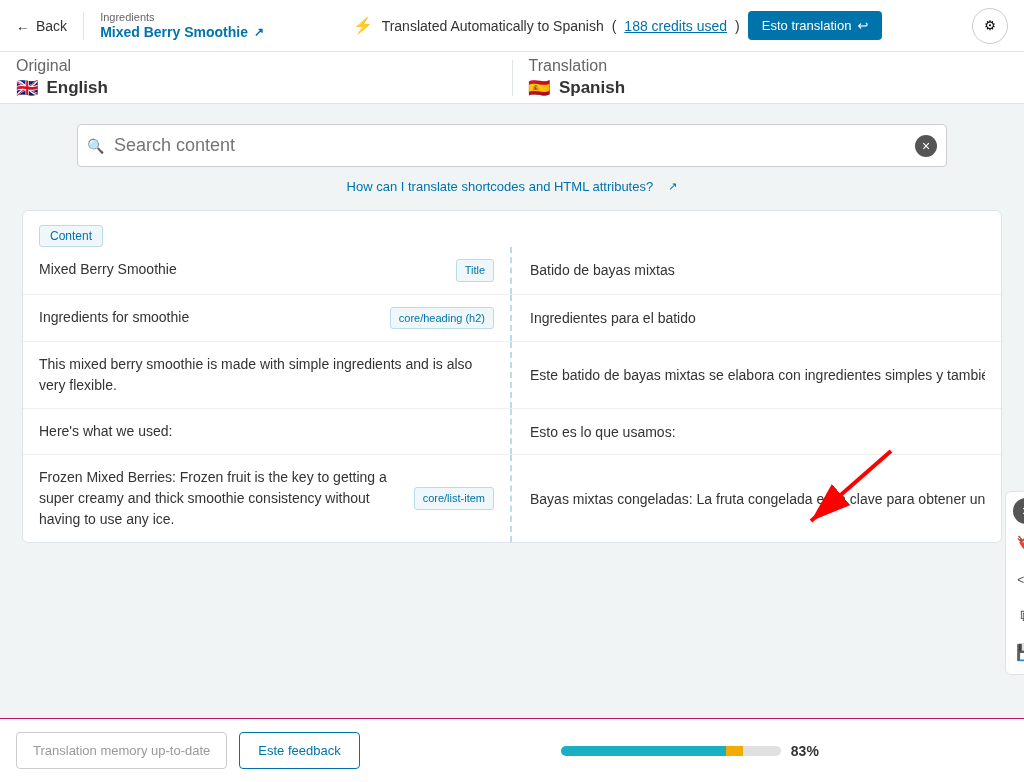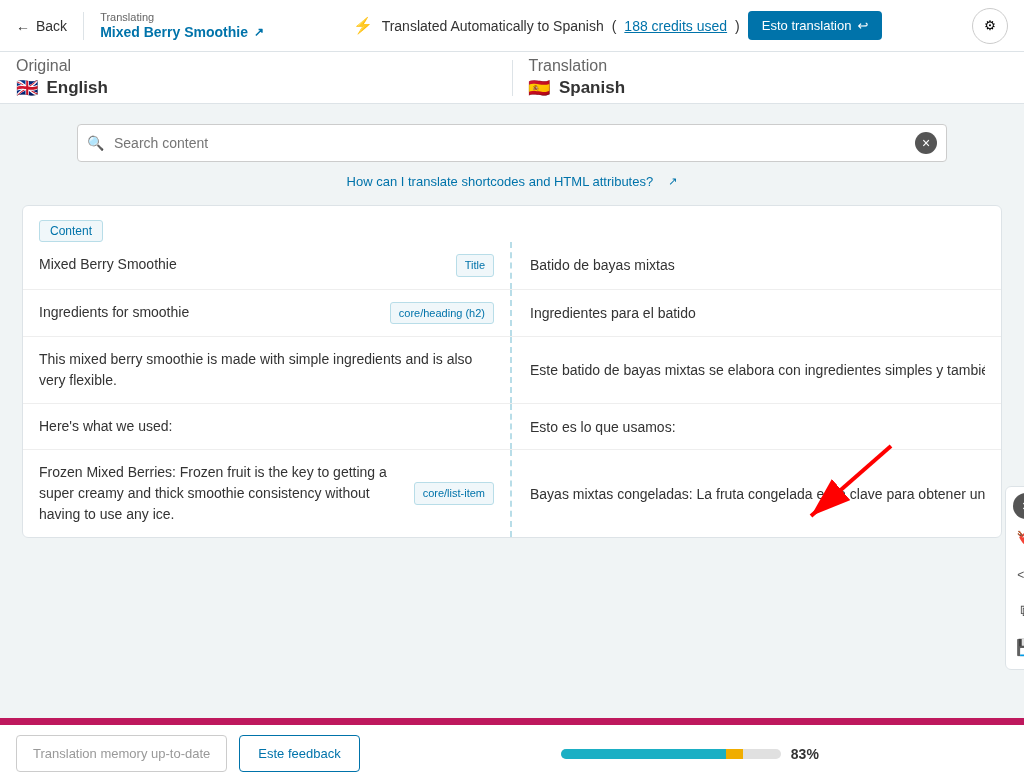--- a/index.html
+++ b/index.html
@@ -25,21 +25,21 @@
     .lang-label { font-size: 16px; color: #666; }
     .lang-name { display: flex; align-items: center; gap: 8px; font-size: 17px; font-weight: 600; }
     .lang-separator { width: 1px; height: 36px; background: #dde3e7; margin: 0 16px; }
     .flag { font-size: 18px; }
 
     
     .main { padding: 20px 16px; height: calc(782px - 52px - 52px - 64px); overflow-y: auto; position: relative; }
 
     
     .search-bar { position: relative; max-width: 870px; margin: 0 auto 12px; }
-    .search-input { width: 100%; padding: 10px 40px 10px 36px; border: 1px solid #ccc; border-radius: 4px; font-size: 14px; color: #888; background: #fff; }
+    .search-input { width: 100%; padding: 10px 40px 10px 36px; border: 1px solid #ccc; border-radius: 4px; font-size: 18px; color: #888; background: #fff; }
     .search-icon-wrap { position: absolute; left: 10px; top: 50%; transform: translateY(-50%); color: #888; }
     .search-clear { position: absolute; right: 10px; top: 50%; transform: translateY(-50%); background: #555; color: #fff; border: none; border-radius: 50%; width: 22px; height: 22px; cursor: pointer; display: flex; align-items: center; justify-content: center; font-size: 14px; }
 
     .help-link { text-align: center; margin-bottom: 16px; font-size: 13px; color: #0073aa; cursor: pointer; display: flex; align-items: center; justify-content: center; gap: 15px; }
 
     
     .content-card { background: #fff; border: 1px solid #dde3e7; border-radius: 6px; max-width: 980px; margin: 12px auto; position: relative; }
     .content-tag { display: inline-block; background: #f0f7fa; border: 1px solid #b8dde8; color: #0073aa; border-radius: 3px; font-size: 12px; padding: 3px 10px; margin: 14px 0 0 16px; }
 
     .translation-rows { }
@@ -54,21 +54,21 @@
     .type-badge { background: #f0f7fa; border: 1px solid #b8dde8; color: #0073aa; border-radius: 3px; font-size: 11px; padding: 2px 8px; white-space: nowrap; margin-left: 10px; align-self: center; flex-shrink: 0; }
     .trans-cell.translated input { border: none; background: transparent; width: 100%; font-size: 14px; color: #333; outline: none; }
     .trans-cell.translated { display: flex; align-items: center; }
 
     
     .side-toolbar { position: absolute; right: -50px; top: 320px; background: #fff; border: 1px solid #dde3e7; border-radius: 6px; display: flex; flex-direction: column; align-items: center; padding: 6px 4px; gap: 4px; }
     .side-btn { background: none; border: none; cursor: pointer; width: 32px; height: 32px; display: flex; align-items: center; justify-content: center; color: #555; border-radius: 4px; font-size: 16px; }
     .side-btn.close-btn { background: #555; color: #fff; border-radius: 50%; width: 26px; height: 26px; font-size: 14px; }
 
     
-    .footer { background: #fff; border-top: 7px solid #be185d; height: 64px; display: flex; align-items: center; padding: 0 16px; gap: 12px; }
+    .footer { background: #fff; border-top: 1px solid #be185d; height: 64px; display: flex; align-items: center; padding: 0 16px; gap: 12px; }
     .tm-btn { border: 1px solid #ccc; background: #fff; color: #999; border-radius: 4px; padding: 10px 16px; font-size: 13px; cursor: pointer; }
     .feedback-btn { border: 1px solid #0073aa; background: #fff; color: #0073aa; border-radius: 4px; padding: 10px 18px; font-size: 13px; cursor: pointer; }
     .progress-area { flex: 1; display: flex; align-items: center; justify-content: center; gap: 10px; }
     .progress-bar-wrap { width: 220px; height: 10px; background: #e0e0e0; border-radius: 5px; overflow: hidden; display: flex; }
     .progress-fill-teal { height: 100%; background: #1bafc4; }
     .progress-fill-yellow { height: 100%; background: #f0ad00; }
     .progress-pct { font-size: 14px; font-weight: 600; color: #333; }
     .complete-btn { background: #0073aa; color: #fff; border: none; border-radius: 4px; padding: 12px 24px; font-size: 14px; font-weight: 600; cursor: pointer; display: flex; align-items: center; gap: 8px; margin-left: auto; }
 
     
@@ -77,21 +77,21 @@
 </head>
 <body>
 
 <div class="header">
   <a class="back-btn">
     <span>←</span>
     <span>Back</span>
   </a>
   <div class="header-divider"></div>
   <div class="translating-info">
-    <span class="translating-label">Translating</span>
+    <span class="translating-label">Ingredients</span>
     <span class="translating-title">
       <span>Mixed Berry Smoothie</span>
       <span style="font-size:12px;">↗</span>
     </span>
   </div>
   <div class="header-center">
     <span class="bolt-icon">⚡</span>
     <span>Translated Automatically to Spanish</span>
     <span>(</span>
     <a class="credits-link">188 credits used</a>

